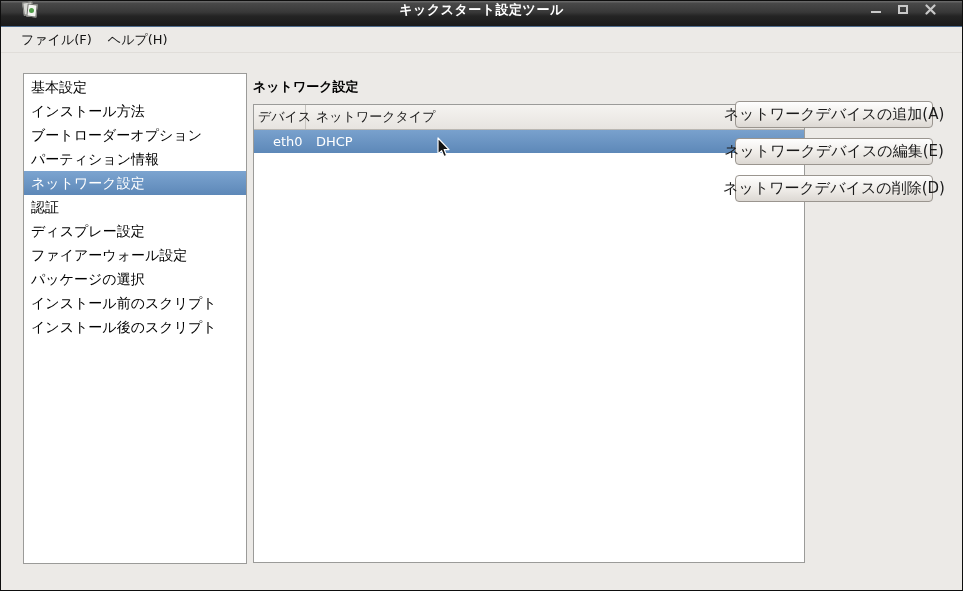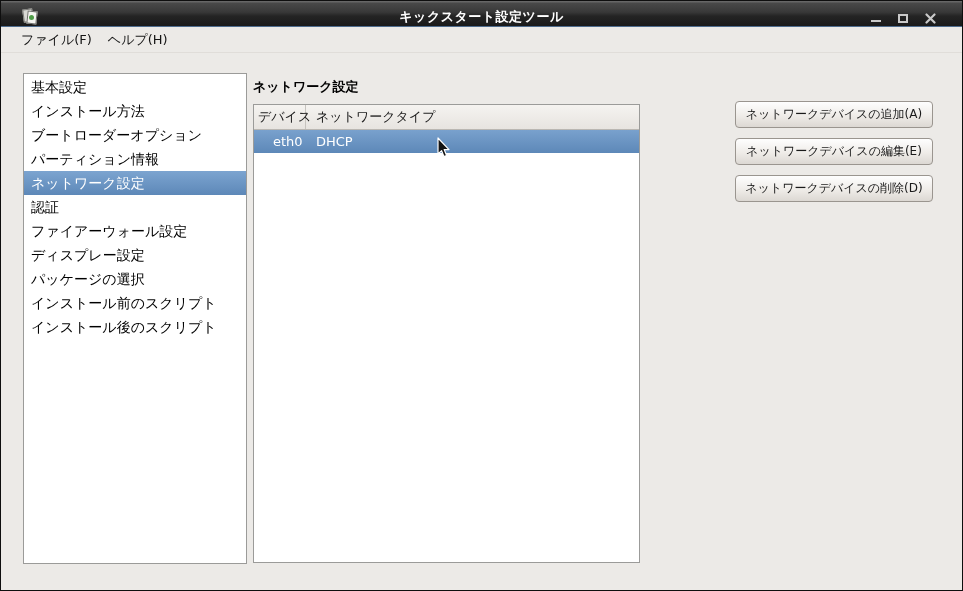--- a/index.html
+++ b/index.html
@@ -13,21 +13,21 @@
   .window {
     position:absolute; inset:0;
     border:1px solid #0e0e0e;
     background:#eceae7;
   }
   
   .titlebar {
     position:relative; height:26px;
     background:linear-gradient(to bottom,#6e6e6e 0%,#484848 10%,#383838 45%,#242424 60%,#1a1a1a 100%);
     border-bottom:1px solid #4e6c8e;
-    display:flex; align-items:flex-end; padding:0 20px;
+    display:flex; align-items:flex-start; padding:0 20px;
   }
   .titlebar-title {
     position:absolute; left:0; right:0; text-align:center;
     color:#ffffff; font-size:13px; font-weight:bold; letter-spacing:0.5px;
     pointer-events:none;
   }
   .app-icon { width:18px; height:18px; position:relative; flex:0 0 auto; }
   .app-icon .page-back {
     position:absolute; left:2px; top:1px; width:10px; height:13px;
     background:#d8d8d4; border:1px solid #7a7a76; transform:rotate(-8deg);
@@ -61,21 +61,21 @@
   .side-item { height:24px; line-height:24px; padding-left:7px; white-space:nowrap; overflow:hidden; }
   .side-item.selected {
     background:linear-gradient(to bottom,#7ca4d0,#5d88b8);
     color:#ffffff;
   }
   .main-title {
     position:absolute; left:252px; top:24px;
     font-size:13px; font-weight:bold; color:#000; white-space:nowrap;
   }
   .device-table {
-    position:absolute; left:252px; top:50px; width:387px; height:459px;
+    position:absolute; left:252px; top:50px; width:552px; height:459px;
     background:#ffffff; border:1px solid #9b9b99; font-size:13px;
   }
   .thead {
     display:flex; height:25px;
     background:linear-gradient(to bottom,#f5f3f0,#e7e4e0);
     border-bottom:1px solid #bab7b2; color:#1a1a1a;
   }
   .th-device { width:52px; border-right:1px solid #c6c3be; display:flex; align-items:center; padding-left:4px; white-space:nowrap; overflow:visible; }
   .th-type { flex:1; display:flex; align-items:center; padding-left:10px; white-space:nowrap; }
   .trow { display:flex; height:23px; align-items:center; }
@@ -87,21 +87,21 @@
   .td-type { padding-left:10px; }
   
   .btn-col {
     position:absolute; left:734px; top:47px; width:198px;
     display:flex; flex-direction:column; gap:10px;
   }
   .gtk-btn {
     height:27px; width:100%;
     border:1px solid #9a958f; border-radius:4px;
     background:linear-gradient(to bottom,#fefefe,#efece8 55%,#dcd8d3);
-    font-family:inherit; font-size:12px; color:#1a1a1a;
+    font-family:inherit; font-size:15px; color:#1a1a1a;
     display:flex; align-items:center; justify-content:center;
     white-space:nowrap; cursor:default;
   }
   
   .cursor { position:absolute; left:433px; top:136px; pointer-events:none; z-index:10; }
 </style>
 </head>
 <body>
 
 <div class="window">
@@ -135,22 +135,22 @@
 
   <div class="content">
 
     <div class="sidebar">
       <div class="side-item">基本設定</div>
       <div class="side-item">インストール方法</div>
       <div class="side-item">ブートローダーオプション</div>
       <div class="side-item">パーティション情報</div>
       <div class="side-item selected">ネットワーク設定</div>
       <div class="side-item">認証</div>
+      <div class="side-item">ディスプレー設定</div>
       <div class="side-item">ファイアーウォール設定</div>
-      <div class="side-item">ディスプレー設定</div>
       <div class="side-item">パッケージの選択</div>
       <div class="side-item">インストール前のスクリプト</div>
       <div class="side-item">インストール後のスクリプト</div>
     </div>
 
     <div class="main-title">ネットワーク設定</div>
 
     <div class="device-table">
       <div class="thead">
         <div class="th-device">デバイス</div>

